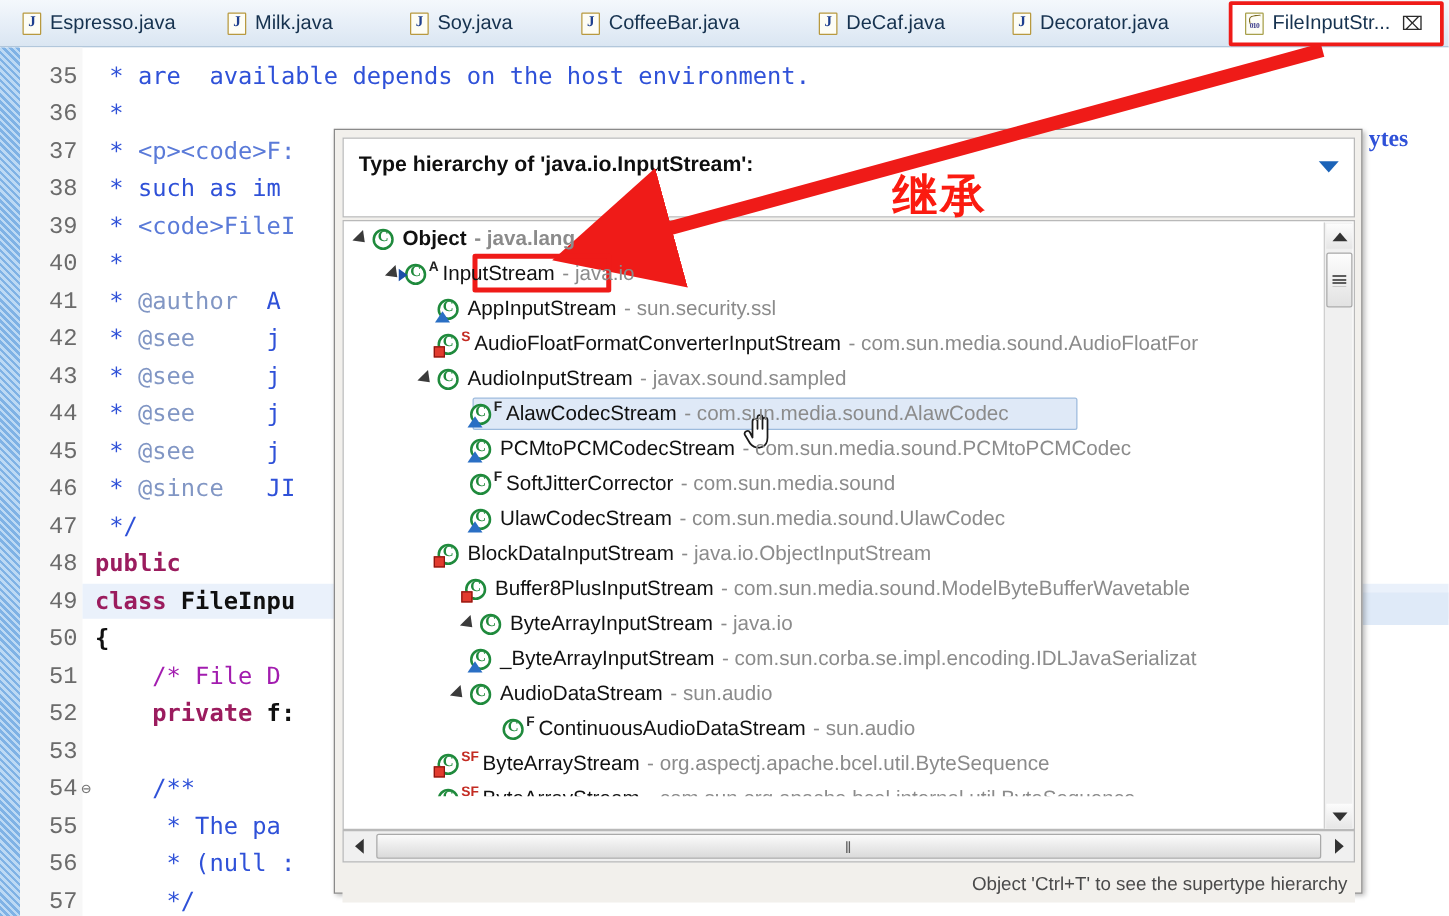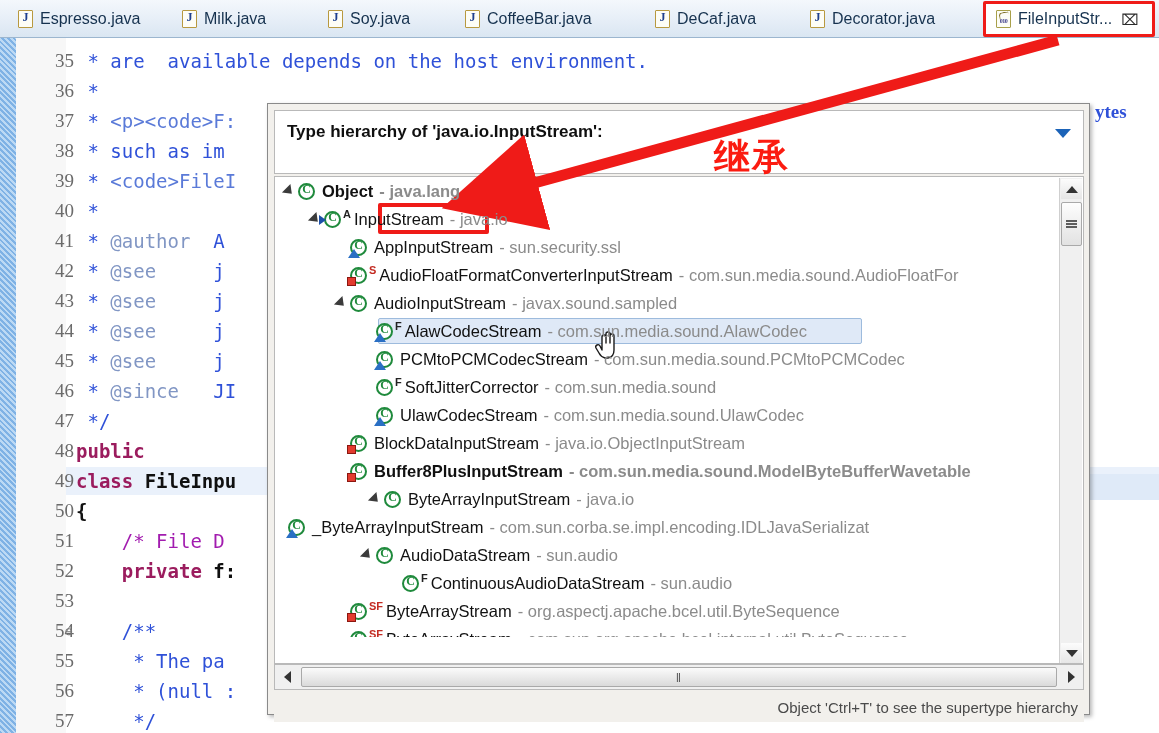--- a/index.html
+++ b/index.html
@@ -100,23 +100,22 @@
     height: 30px;
     display: flex; align-items: center;
     font-family: "DejaVu Sans Mono", monospace;
     font-size: 19px;
     white-space: pre;
   }
   .lnum {
     position: absolute; left: 16px;
     width: 46px; text-align: right;
     color: #6b6b6b;
-    font-family: Liberation Serif, serif;
+    font-family: Liberation Mono, monospace;
     font-size: 19px;
-    margin-left: 12px;
   }
   .lfold {
     position: absolute; left: 62px;
     width: 14px; text-align: center;
     color: #777; font-size: 13px;
   }
   .ltext {
     position: absolute; left: 76px;
     white-space: pre;
     font-family: "DejaVu Sans Mono", monospace;
@@ -510,35 +509,35 @@
             <span class="tpkg">- com.sun.media.sound.UlawCodec</span>
           </div>
           <div class="trow" style="padding-left: 62px;">
             <span class="twist empty"></span>
             <span class="cicon">
               <span class="ov-lock"></span>
             </span>
             <span class="tname">BlockDataInputStream</span>
             <span class="tpkg">- java.io.ObjectInputStream</span>
           </div>
-          <div class="trow" style="padding-left: 62px; font-weight: bold;">
+          <div class="trow" style="padding-left: 84px;">
             <span class="twist empty"></span>
             <span class="cicon">
               <span class="ov-lock"></span>
             </span>
             <span class="tname">Buffer8PlusInputStream</span>
             <span class="tpkg">- com.sun.media.sound.ModelByteBufferWavetable</span>
           </div>
           <div class="trow" style="padding-left: 96px;">
             <span class="twist"></span>
             <span class="cicon"></span>
             <span class="tname">ByteArrayInputStream</span>
             <span class="tpkg">- java.io</span>
           </div>
-          <div class="trow" style="">
+          <div class="trow" style="padding-left: 88px;">
             <span class="twist empty"></span>
             <span class="cicon">
               <span class="ov-tri"></span>
             </span>
             <span class="tname">_ByteArrayInputStream</span>
             <span class="tpkg">- com.sun.corba.se.impl.encoding.IDLJavaSerializat</span>
           </div>
           <div class="trow" style="padding-left: 88px;">
             <span class="twist"></span>
             <span class="cicon"></span>

